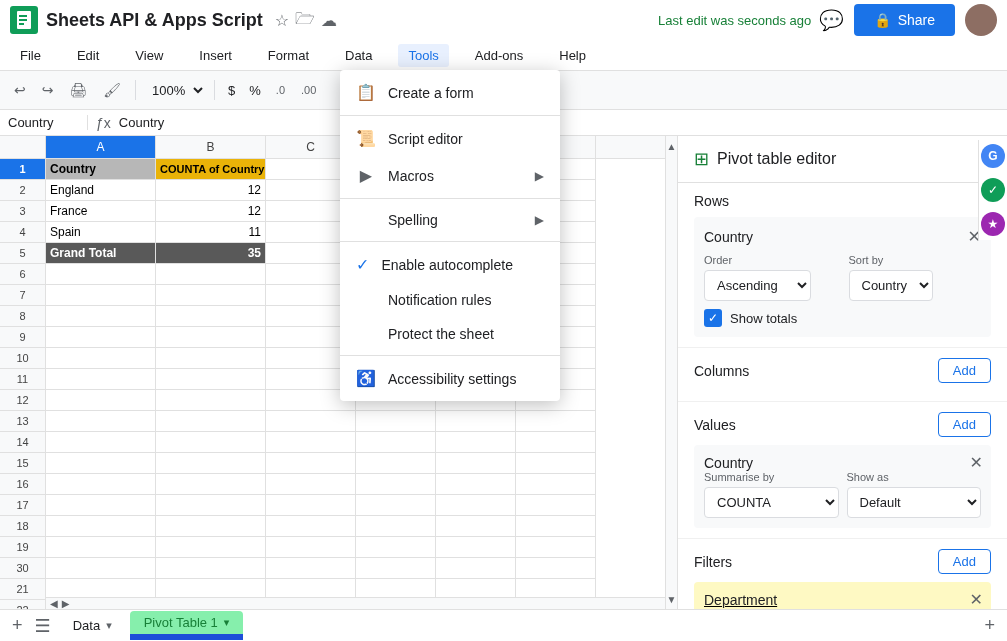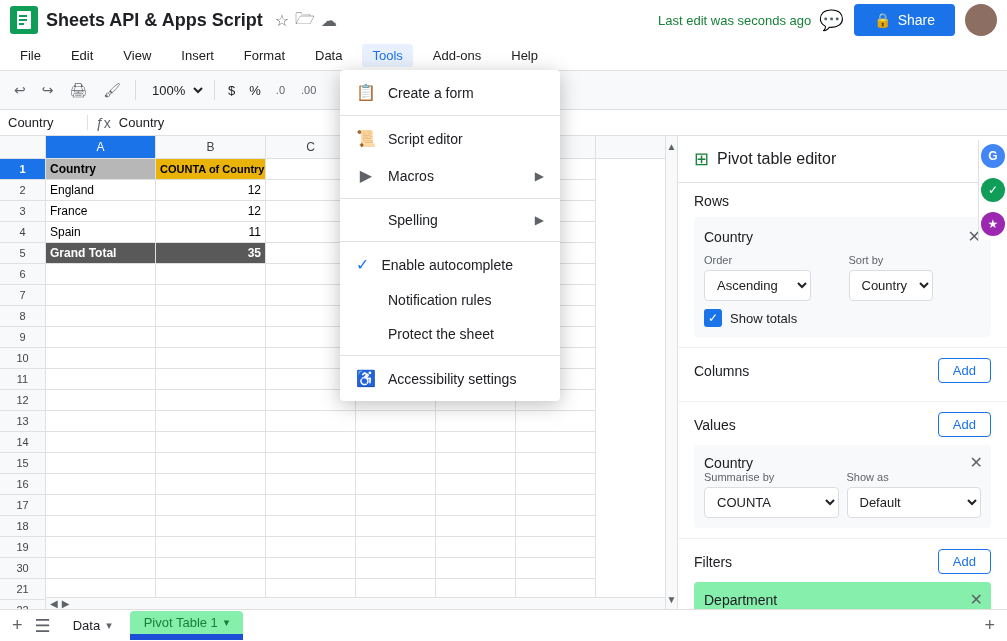--- a/index.html
+++ b/index.html
@@ -16,21 +16,21 @@
     .title-icons span { cursor: pointer; font-size: 16px; }
     .spacer { flex: 1; }
     .last-edit { color: #188038; font-size: 13px; }
     .title-right { display: flex; align-items: center; gap: 10px; }
     .chat-icon { color: #5f6368; font-size: 20px; cursor: pointer; }
     .share-btn { background: #1a73e8; color: #fff; border: none; border-radius: 4px; padding: 8px 20px; font-size: 14px; cursor: pointer; display: flex; align-items: center; gap: 6px; font-weight: 500; }
     .avatar { width: 32px; height: 32px; border-radius: 50%; background: #8d6e63; overflow: hidden; cursor: pointer; }
 
     
     .menu-bar {
-      display: flex; align-items: center; height: 30px; padding: 0 10px; gap: 10px;
+      display: flex; align-items: center; height: 30px; padding: 0 10px; gap: 16px;
       background: #fff;
     }
     .menu-item { padding: 4px 10px; cursor: pointer; border-radius: 3px; font-size: 13px; color: #202124; }
     .menu-item:hover, .menu-item.active { background: #e8f0fe; }
     .menu-item.active { background: #e8f0fe; color: #1a73e8; }
 
     
     .toolbar {
       display: flex; align-items: center; height: 40px; padding: 0 8px; gap: 4px;
       background: #f8f9fa; border-top: 1px solid #e0e0e0; border-bottom: 1px solid #e0e0e0;
@@ -103,21 +103,21 @@
     .checkbox-green { width: 18px; height: 18px; background: #1a73e8; border-radius: 3px; display: flex; align-items: center; justify-content: center; color: #fff; font-size: 12px; cursor: pointer; }
     .show-totals-label { font-size: 13px; color: #202124; }
 
     .value-card { background: #f8f9fa; border-radius: 4px; padding: 10px; margin-top: 8px; position: relative; }
     .value-card-title { font-size: 14px; font-weight: 500; color: #202124; margin-bottom: 8px; }
     .value-card-close { position: absolute; top: 8px; right: 8px; background: none; border: none; cursor: pointer; color: #5f6368; font-size: 16px; }
     .value-row { display: flex; gap: 8px; }
     .value-col { flex: 1; }
     .value-label { font-size: 11px; color: #5f6368; margin-bottom: 4px; }
 
-    .filter-card { background: #86efac; border-radius: 4px; padding: 10px; margin-top: 8px; position: relative; }
+    .filter-card { background: #fef9c3; border-radius: 4px; padding: 10px; margin-top: 8px; position: relative; text-decoration: underline; }
     .filter-card-title { font-size: 14px; font-weight: 500; color: #202124; margin-bottom: 8px; }
     .filter-card-close { position: absolute; top: 8px; right: 8px; background: none; border: none; cursor: pointer; color: #5f6368; font-size: 16px; }
     .filter-status-label { font-size: 11px; color: #5f6368; margin-bottom: 4px; }
     .dropdown-menu {
       position: absolute; top: 70px; left: 340px; width: 220px;
       background: #fff; border-radius: 4px; box-shadow: 0 4px 20px rgba(0,0,0,0.25);
       z-index: 200; padding: 4px 0;
     }
     .dropdown-item {
       display: flex; align-items: center; padding: 9px 16px; cursor: pointer; font-size: 14px; color: #202124; gap: 12px;

